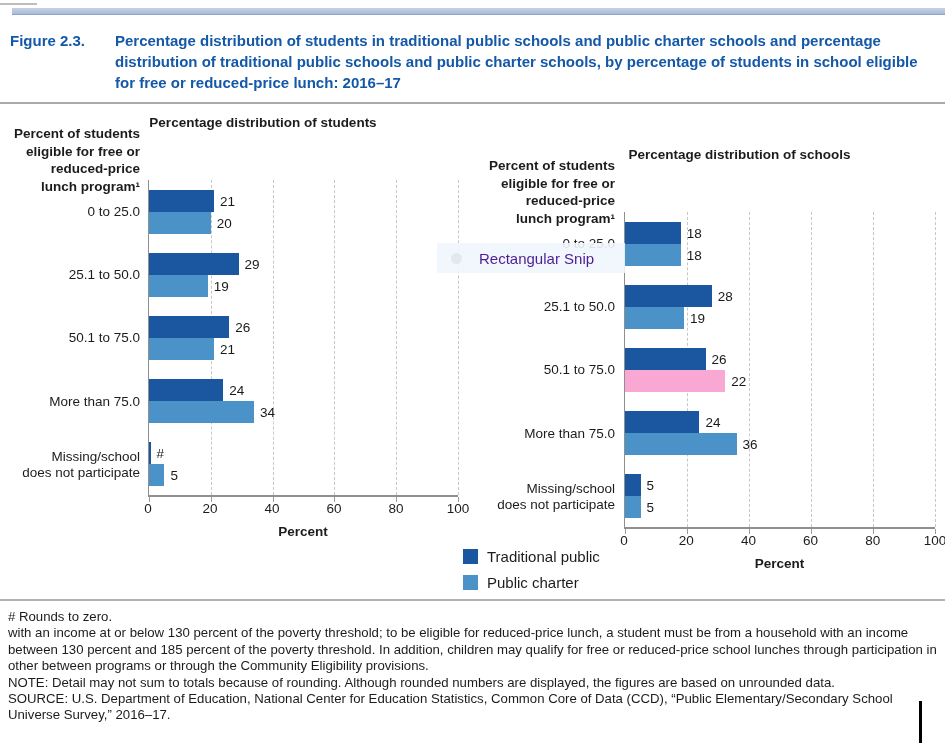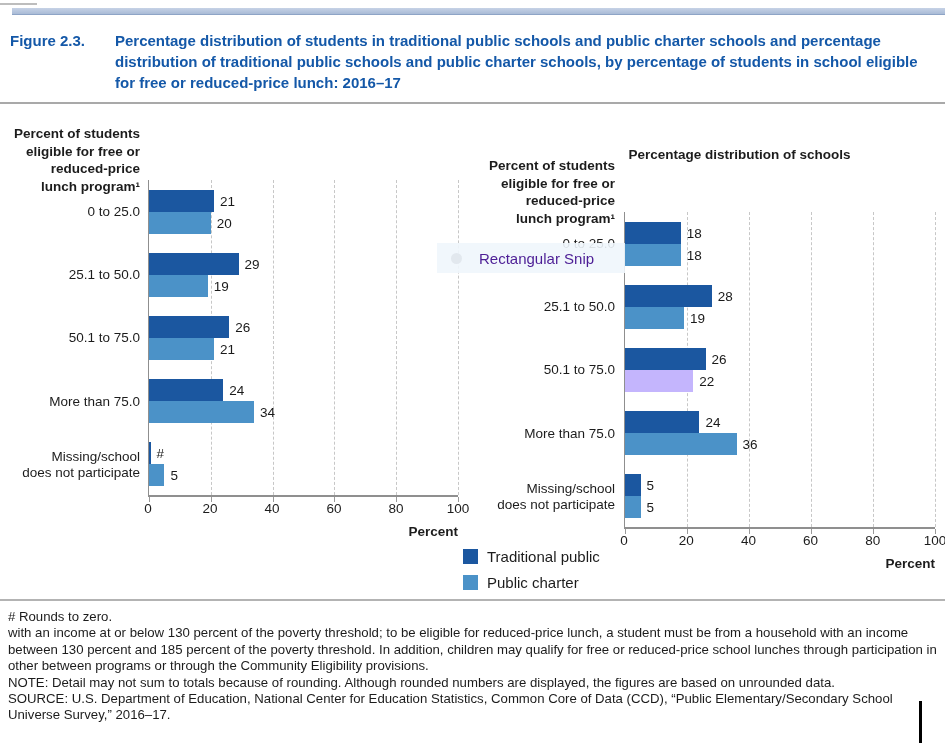--- a/index.html
+++ b/index.html
@@ -36,21 +36,21 @@
     border-left:1px solid #8f8f8f;border-bottom:2px solid #8f8f8f;box-sizing:border-box;}
   .grid{position:absolute;top:0;bottom:0;width:0;border-left:1px dashed #c7c7c7;}
   .tickmark{position:absolute;bottom:-7px;width:1px;height:5px;background:#9a9a9a;}
   .rowslot{position:relative;height:20%;display:flex;flex-direction:column;justify-content:center;}
   .hbar{position:relative;height:22px;}
   .val{position:absolute;left:100%;margin-left:6px;top:50%;transform:translateY(-50%);
     font-size:13.5px;color:#1a1a1a;white-space:nowrap;}
   .xticks{position:absolute;left:var(--pl);top:389px;width:var(--pw);height:16px;font-size:13.5px;}
   .xtick{position:absolute;top:0;transform:translateX(-50%);}
   .xlabel{position:absolute;left:var(--pl);top:412px;width:var(--pw);
-    text-align:right;font-weight:bold;font-size:13.5px;}
+    text-align:center;font-weight:bold;font-size:13.5px;}
   
   .legend{position:absolute;left:463px;top:548px;}
   .leg-item{display:flex;align-items:center;margin-bottom:9px;}
   .swatch{width:15px;height:15px;margin-right:9px;flex:0 0 15px;}
   .leg-label{font-size:15px;}
   .divider{position:absolute;left:0;top:599px;width:945px;height:2px;background:#b3b3b3;}
   
   .footnotes{position:absolute;left:8px;top:609px;font-size:13.2px;line-height:16.4px;color:#1c1c1c;}
   .fn-line{white-space:nowrap;}
   
@@ -68,20 +68,21 @@
 <div class="top-bar"></div>
 
 <div class="fig-header" style="color: rgb(20, 88, 168);">
   <div class="fig-label">Figure 2.3.</div>
   <div class="fig-title">Percentage distribution of students in traditional public schools and public charter schools and percentage distribution of traditional public schools and public charter schools, by percentage of students in school eligible for free or reduced-price lunch: 2016–17</div>
 </div>
 
 <div class="rule1"></div>
 
 <div class="chart" data-chart="0">
+  <div class="ctitle">Percentage distribution of students</div>
   <div class="ylab">Percent of students
 eligible for free or
 reduced-price
 lunch program¹</div>
   <div class="cats">
       <div class="cat">0 to 25.0</div>
       <div class="cat">25.1 to 50.0</div>
       <div class="cat">50.1 to 75.0</div>
       <div class="cat">More than 75.0</div>
       <div class="cat">Missing/school
@@ -190,21 +191,21 @@
           <span class="val">28</span>
         </div>
         <div class="hbar" style="width: 19%; background: rgb(75, 146, 200);">
           <span class="val">19</span>
         </div>
       </div>
       <div class="rowslot">
         <div class="hbar" style="width: 26%; background: rgb(27, 87, 160);">
           <span class="val">26</span>
         </div>
-        <div class="hbar" style="width: 22%; background: #c4b5fd;">
+        <div class="hbar" style="width: 22%; background: #f9a8d4; padding-left: 32px;">
           <span class="val">22</span>
         </div>
       </div>
       <div class="rowslot">
         <div class="hbar" style="width: 24%; background: rgb(27, 87, 160);">
           <span class="val">24</span>
         </div>
         <div class="hbar" style="width: 36%; background: rgb(75, 146, 200);">
           <span class="val">36</span>
         </div>

